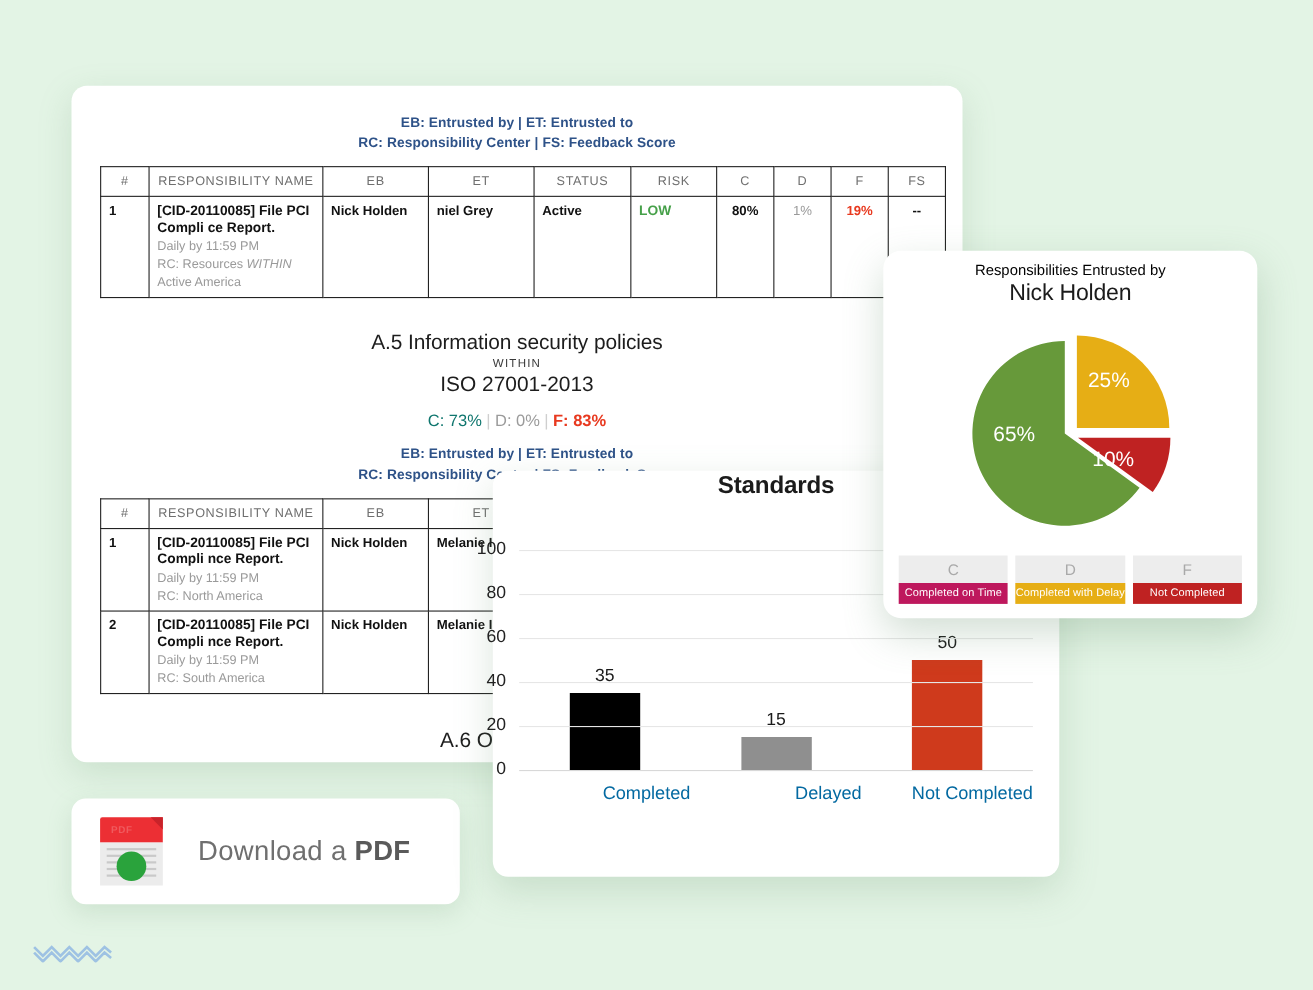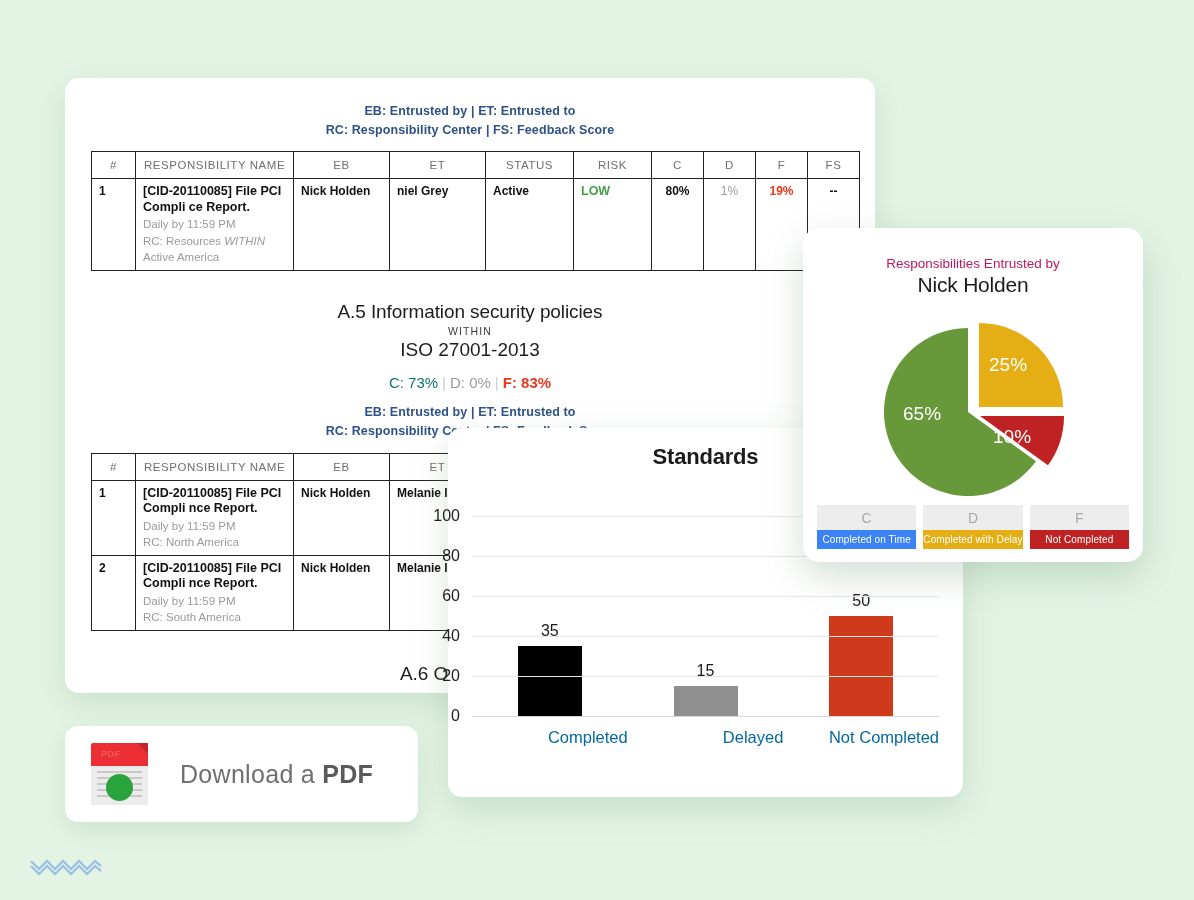--- a/index.html
+++ b/index.html
@@ -75,41 +75,41 @@
   .pdf-label b { color: #5a5a5a; font-weight: bold; }
 
   
   .bar-card {
     position: absolute; left: 448px; top: 428px;
     width: 515px; height: 369px;
     background: #ffffff; border-radius: 14px;
     box-shadow: 0 12px 34px rgba(120,160,125,0.26);
     z-index: 3;
   }
-  .bar-title { text-align: center; font-size: 22px; font-weight: bold; color: #1b1b1b; margin-top: 16px; letter-spacing: -.2px; }
+  .bar-title { text-align: center; font-size: 22px; font-weight: bold; color: #1b1b1b; margin-top: 0; letter-spacing: -.2px; }
   .bar-plot { position: relative; margin: 46px 24px 0 24px; height: 200px; }
   .bar-ylabel { position: absolute; right: 100%; transform: translateY(-50%); font-size: 16px; color: #222; padding-right: 12px; }
   .gridline { position: absolute; left: 0; right: 0; height: 1px; background: #e6e6e6; }
   .gridline.axis0 { background: #d8d8d8; }
   .bars-row { position: absolute; left: 0; right: 0; bottom: 0; height: 200px; display: flex; align-items: flex-end; }
   .bar-slot { flex: 1 1 0; display: flex; flex-direction: column; align-items: center; justify-content: flex-end; height: 100%; position: relative; }
   .bar-val { font-size: 16px; color: #1b1b1b; margin-bottom: 6px; }
   .bar-rect { width: 64px; }
   .bar-cats { position: absolute; left: 0; right: 0; top: 212px; display: flex; }
   .bar-cat { flex: 1 1 0; text-align: right; font-size: 16.5px; color: #0369a1; }
 
   
   .pie-card {
     position: absolute; left: 803px; top: 228px;
     width: 340px; height: 334px;
     background: #ffffff; border-radius: 16px;
     box-shadow: 0 14px 36px rgba(110,150,115,0.30);
     z-index: 4;
   }
-  .pie-sub { text-align: center; font-size: 13.5px; color: #be185d; margin-top: 28px; }
+  .pie-sub { text-align: center; font-size: 13.5px; color: #000000; margin-top: 10px; }
   .pie-name { text-align: center; font-size: 21px; color: #1b1b1b; margin-top: 2px; letter-spacing: -.2px; }
   .pie-wrap { position: relative; width: 200px; height: 200px; margin: 14px auto 0 auto; }
   .pie-svg { display: block; }
   .pie-pct { position: absolute; color: #fff; font-size: 19px; }
   .pct-c { left: 30px; top: 92px; }
   .pct-d { left: 116px; top: 43px; }
   .pct-f { left: 120px; top: 115px; }
   .pie-legend { position: absolute; left: 14px; right: 14px; bottom: 13px; display: flex; gap: 7px; }
   .lg-item { flex: 1 1 0; }
   .lg-top { background: #ededed; text-align: center; font-size: 14px; color: #a9a9a9; padding: 5px 0 4px 0; }
@@ -326,21 +326,21 @@
         <path id="sliceD" fill="#e6ae15" d="M 106 96 L 106 12 A 84 84 0 0 1 190 96 Z"></path>
         <path id="sliceF" fill="#bf2222" d="M 107 105 L 191 105 A 84 84 0 0 1 174.95742752749558 154.37396119256775 Z"></path>
       </svg>
       <div class="pie-pct pct-c">65%</div>
       <div class="pie-pct pct-d">25%</div>
       <div class="pie-pct pct-f">10%</div>
     </div>
     <div class="pie-legend">
       <div class="lg-item">
         <div class="lg-top">C</div>
-        <div class="lg-bot" style="background:#3b82f6">Completed on Time</div>
+        <div class="lg-bot" style="background:#be185d">Completed on Time</div>
       </div>
       <div class="lg-item">
         <div class="lg-top">D</div>
         <div class="lg-bot" style="background:#e6ae15">Completed with Delay</div>
       </div>
       <div class="lg-item">
         <div class="lg-top">F</div>
         <div class="lg-bot" style="background:#bf2222">Not Completed</div>
       </div>
     </div>

